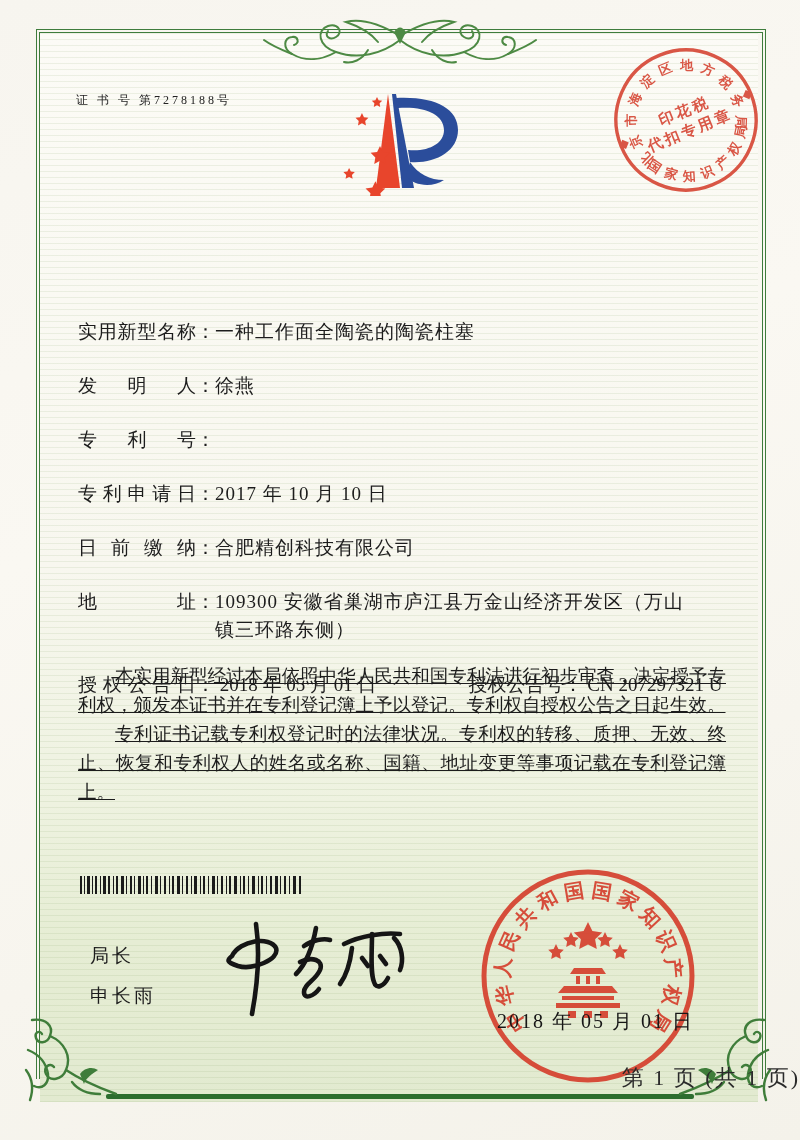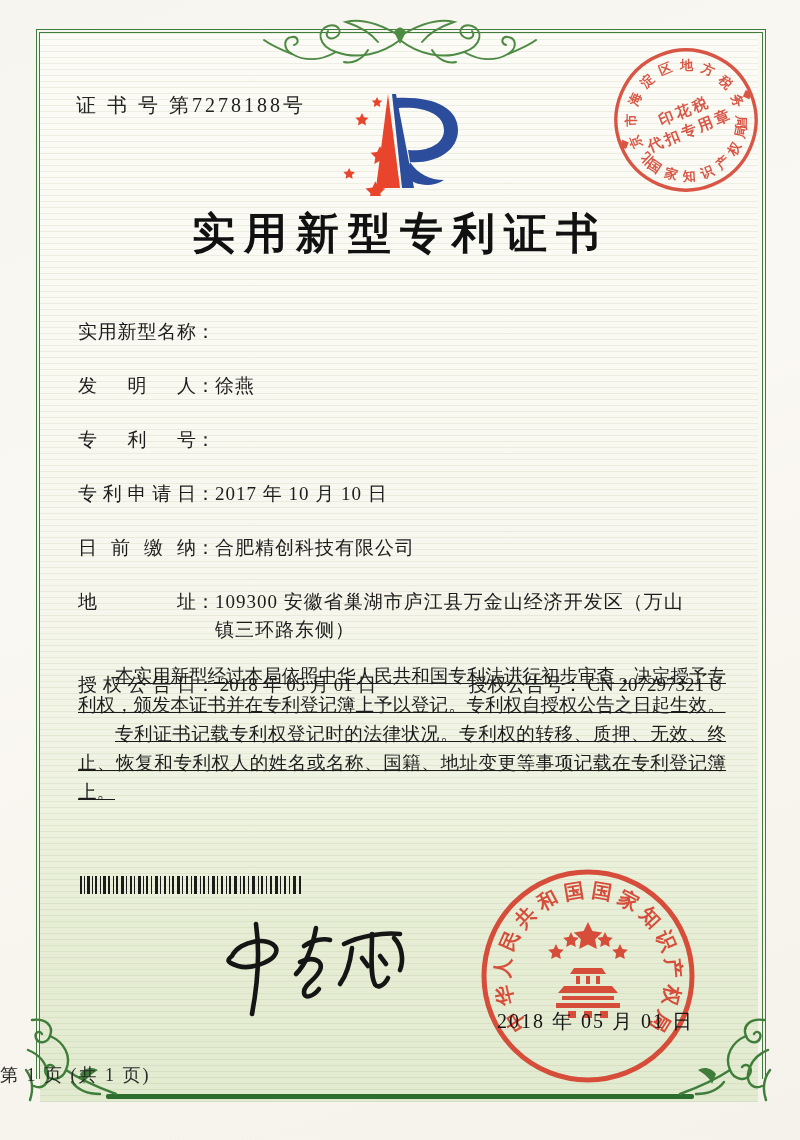--- a/index.html
+++ b/index.html
@@ -26,21 +26,21 @@
     border-left:4px double #3e7c3c;
     border-right:4px double #3e7c3c;
     border-bottom:none;
   }
   .bottom-rule{
     position:absolute;left:106px;top:1094px;width:588px;height:5px;
     background:#2d6e2f;border-radius:2px;
   }
   .orn{position:absolute;pointer-events:none;}
   .cert-no{
-    position:absolute;left:76px;top:92px;font-size:20px;letter-spacing:3px;color:#222;
+    position:absolute;left:76px;top:92px;font-size:12px;letter-spacing:3px;color:#222;
   }
   .logo{position:absolute;left:326px;top:92px;}
   .title{
     position:absolute;left:0;top:205px;width:100%;text-align:center;
     font-size:43px;font-weight:bold;letter-spacing:9px;color:#111;
   }
   .fields{position:absolute;left:78px;top:318px;width:648px;font-size:19px;}
   .frow{display:flex;margin-bottom:26px;line-height:28px;}
   .flabel{
     display:inline-block;width:118px;text-align:justify;text-align-last:justify;
@@ -55,22 +55,22 @@
   .paras p{margin:0 0 0 0;text-indent:2em;}
   .barcode{position:absolute;left:80px;top:876px;}
   .director{position:absolute;left:90px;top:936px;font-size:19px;letter-spacing:3px;line-height:40px;}
   .sig{position:absolute;left:212px;top:916px;}
   .seal-main{position:absolute;left:478px;top:866px;opacity:0.92;}
   .seal-date{
     position:absolute;left:497px;top:1008px;font-size:20px;letter-spacing:2px;color:#161616;
   }
   .seal-tax{position:absolute;left:596px;top:30px;transform:rotate(-22deg);opacity:0.88;}
   .footer{
-    position:absolute;left:0;top:1063px;width:100%;text-align:left;
-    font-size:18px;color:#2a2a2a;letter-spacing:2px;
+    position:absolute;left:0;top:1063px;width:100%;text-align:right;
+    font-size:22px;color:#2a2a2a;letter-spacing:2px;
   }
   
   text{font-family:"Liberation Serif","DejaVu Serif",serif;}
   .ring-main{font-size:20px;font-weight:bold;fill:#d5402e;text-anchor:middle;dominant-baseline:central;}
   .ring-tax{font-size:13px;font-weight:bold;fill:#d5402e;text-anchor:middle;dominant-baseline:central;}
   .tax-center{font-size:15px;font-weight:bold;fill:#d5402e;text-anchor:middle;letter-spacing:3px;}
 </style>
 </head>
 <body>
 
@@ -134,26 +134,26 @@
       <g fill="#e8452c">
         <path d="M38,20 l3.2,6.6 7.2,1 -5.2,5.1 1.2,7.2 -6.4-3.4 -6.4,3.4 1.2-7.2 -5.2-5.1 7.2-1 Z" transform="scale(0.62) translate(20,14)"></path>
         <path d="M38,20 l3.2,6.6 7.2,1 -5.2,5.1 1.2,7.2 -6.4-3.4 -6.4,3.4 1.2-7.2 -5.2-5.1 7.2-1 Z" transform="scale(0.9) translate(22,40)"></path>
         <path d="M38,20 l3.2,6.6 7.2,1 -5.2,5.1 1.2,7.2 -6.4-3.4 -6.4,3.4 1.2-7.2 -5.2-5.1 7.2-1 Z" transform="scale(0.55) translate(4,118)"></path>
         <path d="M38,20 l3.2,6.6 7.2,1 -5.2,5.1 1.2,7.2 -6.4-3.4 -6.4,3.4 1.2-7.2 -5.2-5.1 7.2-1 Z" transform="scale(0.95) translate(14,74)"></path>
         <path d="M38,20 l3.2,6.6 7.2,1 -5.2,5.1 1.2,7.2 -6.4-3.4 -6.4,3.4 1.2-7.2 -5.2-5.1 7.2-1 Z" transform="scale(0.5) translate(64,-10)"></path>
       </g>
     </g>
   </svg>
 
-  <div class="title">实用新型专利证书</div>
 
   <div class="fields">
     <div class="frow">
       <span class="flabel">实用新型名称</span>
         <span class="fcolon">：</span>
+      <span class="fvalue">一种工作面全陶瓷的陶瓷柱塞</span>
     </div>
     <div class="frow">
       <span class="flabel">发明人</span>
         <span class="fcolon">：</span>
       <span class="fvalue">徐燕</span>
     </div>
     <div class="frow">
       <span class="flabel">专利号</span>
         <span class="fcolon">：</span>
     </div>
@@ -238,20 +238,24 @@
         <rect x="190" width="2" height="18"></rect>
       <rect x="195" width="3" height="18"></rect>
         <rect x="200" width="1" height="18"></rect>
         <rect x="204" width="2" height="18"></rect>
       <rect x="209" width="1" height="18"></rect>
         <rect x="213" width="3" height="18"></rect>
         <rect x="219" width="2" height="18"></rect>
     </g>
   </svg>
 
+  <div class="director">
+    <div>局长</div>
+    <div>申长雨</div>
+  </div>
 
   <svg class="sig" width="210" height="105" viewBox="0 0 210 105">
     <g fill="none" stroke="#151515" stroke-width="4.6" stroke-linecap="round" stroke-linejoin="round">
       <path d="M20,40 C28,24 58,20 64,32 C68,44 40,54 26,50 C14,46 15,44 20,40"></path>
       <path d="M44,8 C48,36 46,66 40,98"></path>
       <path d="M92,30 C100,24 112,22 118,24"></path>
       <path d="M104,12 C100,34 92,50 84,58"></path>
       <path d="M88,46 C100,40 112,44 108,54 C104,64 92,68 92,76 C92,84 102,80 107,73"></path>
       <path d="M132,28 C148,20 172,16 188,18"></path>
       <path d="M140,32 C138,48 134,60 128,68"></path>

